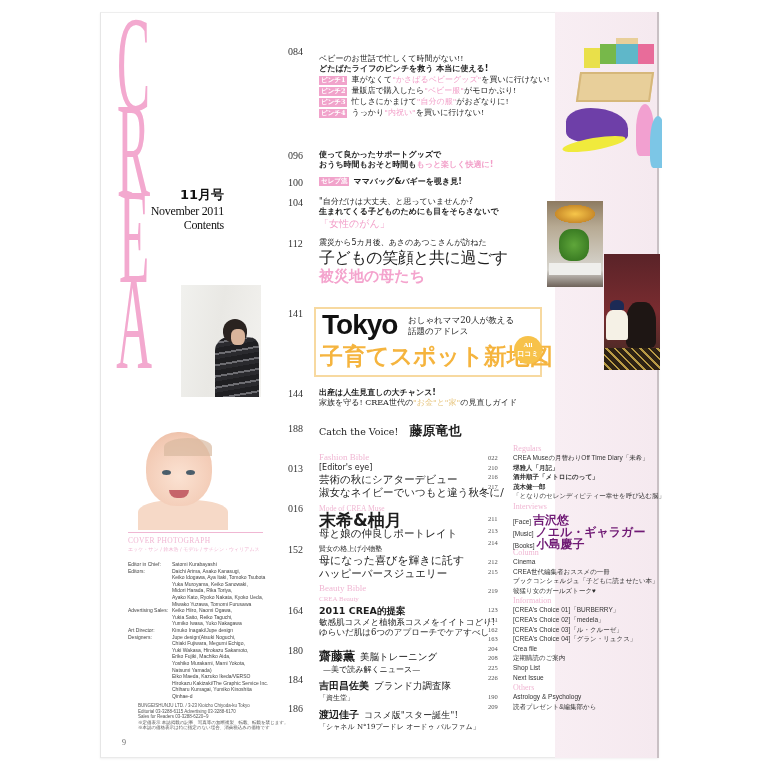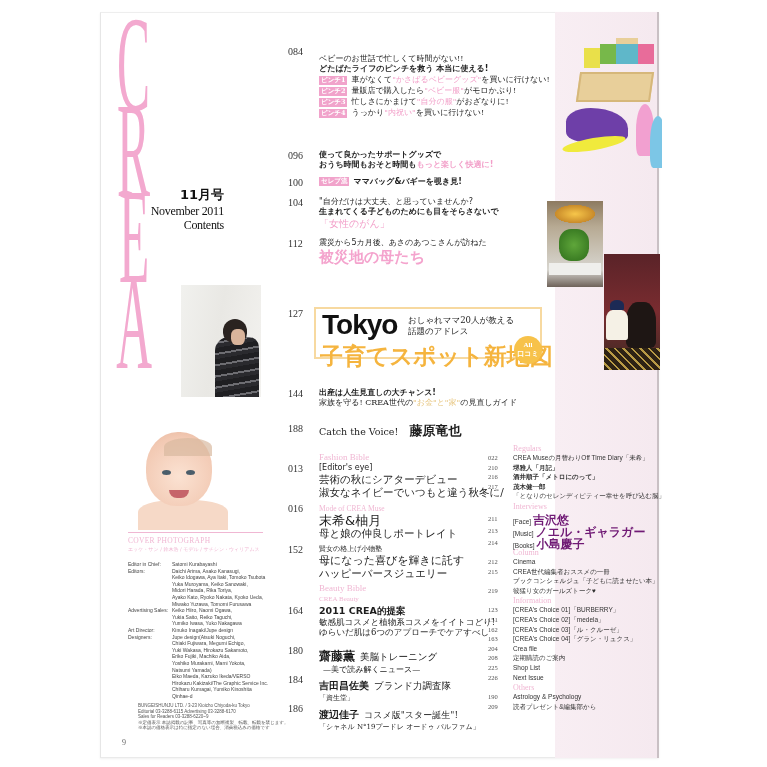--- a/index.html
+++ b/index.html
@@ -59,21 +59,21 @@
   .small { font-size: 8px; line-height: 10px; font-weight: bold; }
   .smallser { font-family: "DejaVu Serif", serif; font-size: 8px; line-height: 10px; }
   .big { font-size: 18px; font-weight: bold; line-height: 22px; letter-spacing: -0.5px; }
   .bigser { font-family: "DejaVu Serif", serif; font-size: 16px; line-height: 19px; letter-spacing: -0.5px; }
   .pinkbig { font-size: 15px; font-weight: bold; color: #f4a3cd; line-height: 18px; }
   .pinktxt { color: #f29ec8; }
   .tag { display: inline-block; background: #f1a3cb; color: #fff; font-size: 6.5px; padding: 0 2px; margin-right: 4px; line-height: 9px; vertical-align: middle; font-weight: bold; }
   .tagline { font-family: "DejaVu Serif", serif; font-size: 8px; line-height: 11px; white-space: nowrap; }
   .secthead { font-family: "Liberation Serif", serif; font-size: 9px; color: #f0b7d3; line-height: 11px; }
 
-  .tokyo-box { position: absolute; left: 314px; top: 307px; width: 228px; height: 52px; border: 2px solid #f7d9a0; background: #fff; }
+  .tokyo-box { position: absolute; left: 314px; top: 307px; width: 228px; height: 70px; border: 2px solid #f7d9a0; background: #fff; }
   .tokyo-word { position: absolute; left: 6px; top: 0px; font-family: "Liberation Sans", sans-serif; font-size: 28px; font-weight: bold; letter-spacing: -1px; color: #111; }
   .tokyo-sub { position: absolute; left: 92px; top: 6px; font-family: "DejaVu Serif", serif; font-size: 8.5px; line-height: 11px; }
   .tokyo-title { position: absolute; left: 4px; top: 32px; font-size: 23px; font-weight: bold; color: #f5b43e; letter-spacing: 0px; white-space: nowrap; }
   .all-badge { position: absolute; right: -2px; top: -9px; width: 28px; height: 28px; border-radius: 50%; background: #f7c24a; color: #fff;
                font-family: "Liberation Serif", serif; font-size: 7px; text-align: center; line-height: 9px; padding-top: 5px; font-weight: bold; margin-top: 36px; }
 
   .rcol { position: absolute; left: 488px; font-family: "Liberation Sans", sans-serif; font-size: 6.5px; color: #333; }
   .rrow { position: relative; height: 9.6px; white-space: nowrap; }
   .rrow .n { position: absolute; left: 0; font-family: "Liberation Serif", serif; color: #555; }
   .rrow .t { position: absolute; left: 25px; }
@@ -181,26 +181,27 @@
     <div class="small" style="white-space:nowrap;font-weight:normal">"自分だけは大丈夫、と思っていませんか?</div>
     <div class="small" style="white-space:nowrap">生まれてくる子どものためにも目をそらさないで</div>
     <div class="pinktxt" style="font-size:10px;line-height:13px">「女性のがん」</div>
   </div>
 </div>
 
 <div class="toc" style="left:288px;top:238px;width:260px;">
   <div class="pg">112</div>
   <div class="body-col">
     <div class="small" style="white-space:nowrap;font-weight:normal">震災から5カ月後、あさのあつこさんが訪ねた</div>
+    <div class="bigser" style="white-space:nowrap">子どもの笑顔と共に過ごす</div>
     <div class="pinkbig">被災地の母たち</div>
   </div>
 </div>
 
 <div class="toc" style="left:288px;top:308px;">
-  <div class="pg">127</div>
+  <div class="pg">141</div>
 </div>
 <div class="tokyo-box">
   <div class="tokyo-word">Tokyo</div>
   <div class="tokyo-sub">
     <div>おしゃれママ20人が教える</div>
     <div>話題のアドレス</div>
   </div>
   <div class="tokyo-title">子育てスポット新地図</div>
   <div class="all-badge">
     <div>All</div>
@@ -232,21 +233,21 @@
   <div class="body-col">
     <div class="small" style="font-weight:normal">[Editor's eye]</div>
     <div class="smallser" style="font-size:10.5px;line-height:13px;white-space:nowrap">芸術の秋にシアターデビュー</div>
     <div class="smallser" style="font-size:10.5px;line-height:13px;white-space:nowrap">淑女なネイビーでいつもと違う秋冬に/</div>
   </div>
 </div>
 <div class="toc" style="left:288px;top:503px;width:200px;">
   <div class="pg">016</div>
   <div class="body-col">
     <div class="secthead" style="font-size:7.5px">Mode of CREA Muse</div>
-    <div style="font-size:13px;font-weight:normal;line-height:13px">末希&amp;柚月</div>
+    <div style="font-size:17px;font-weight:bold;line-height:13px">末希&amp;柚月</div>
     <div class="smallser" style="font-size:10.5px;line-height:13px;white-space:nowrap">母と娘の仲良しポートレイト</div>
   </div>
 </div>
 <div class="toc" style="left:288px;top:544px;width:200px;">
   <div class="pg">152</div>
   <div class="body-col">
     <div class="small" style="font-weight:normal;font-size:7px">賢女の格上げ小物塾</div>
     <div class="smallser" style="font-size:11px;line-height:13px;white-space:nowrap">母になった喜びを輝きに託す</div>
     <div class="smallser" style="font-size:10.5px;line-height:13px;white-space:nowrap">ハッピーバースジュエリー</div>
   </div>

